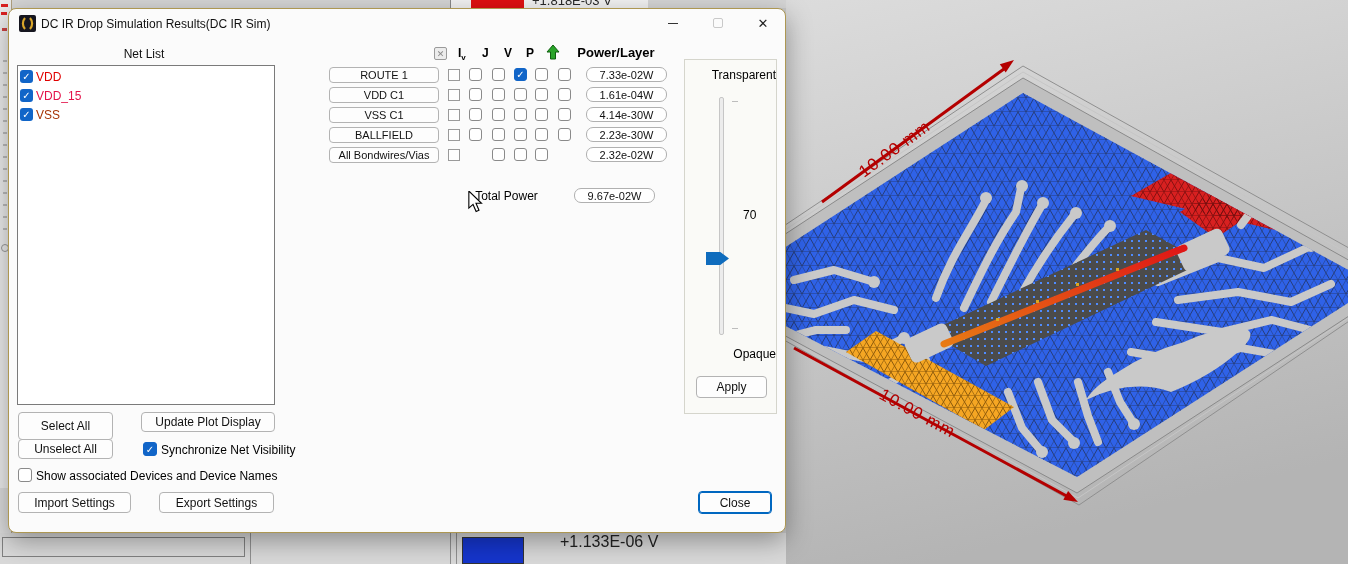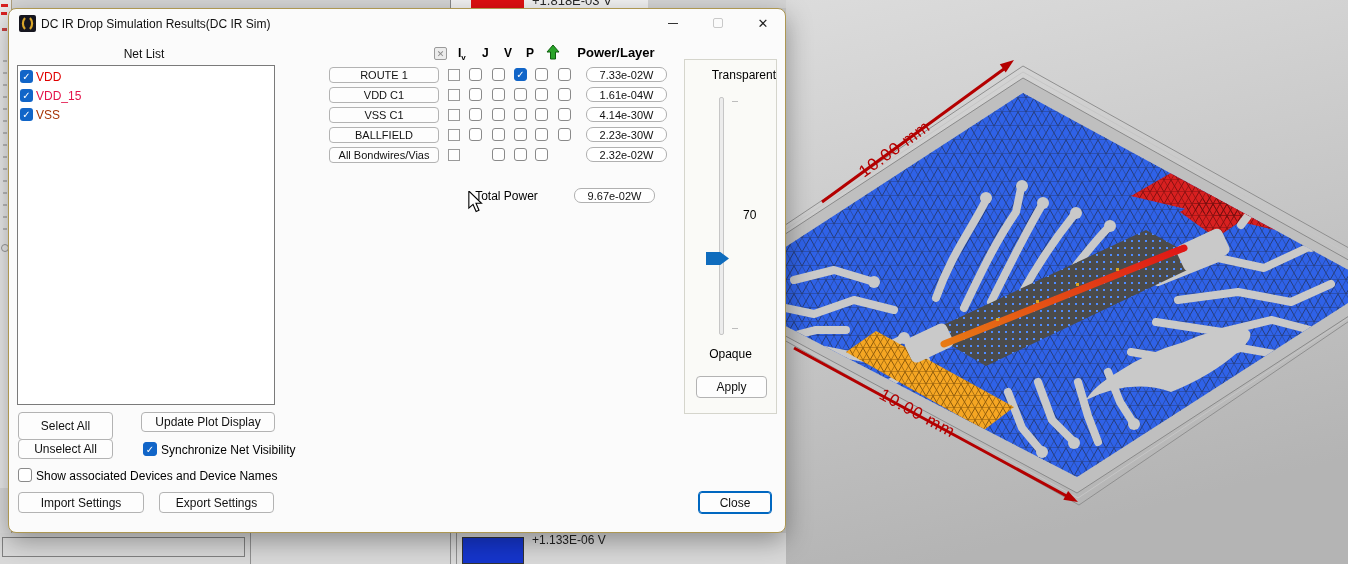--- a/index.html
+++ b/index.html
@@ -12,21 +12,21 @@
              background:#ececec; border-right:1px solid #b0a080; }
   .bg-left .mark { position:absolute; }
   .bg-top { position:absolute; left:12px; top:0; width:774px; height:8px; background:#d5d5d5; overflow:hidden; }
   .legend-top-strip { position:absolute; left:450px; top:0; width:198px; height:8px; background:#f2f2f2; overflow:hidden; border-left:1px solid #888; }
   .legend-top-swatch { position:absolute; left:20px; top:0; width:53px; height:8px; background:#e01010; }
   .legend-top-text { position:absolute; left:81px; top:-7px; font-size:13px; color:#2a2a2a; white-space:nowrap; }
   .bg-bottom { position:absolute; left:0; top:533px; width:786px; height:31px; background:#d9d9d9; }
   .bg-bottom .panel-outline { position:absolute; left:2px; top:4px; width:243px; height:20px; border:1px solid #808080; }
   .bg-bottom .vline { position:absolute; top:0; width:1px; height:31px; background:#909090; }
   .legend-bottom-swatch { position:absolute; left:462px; top:4px; width:62px; height:27px; background:#1535cc; border:1px solid #333; }
-  .legend-bottom-text { position:absolute; left:532px; top:0px; font-size:12px; color:#222; white-space:nowrap; }
+  .legend-bottom-text { position:absolute; left:560px; top:0px; font-size:16px; color:#222; white-space:nowrap; }
 
   
   .pcb { position:absolute; left:786px; top:0; width:562px; height:564px; }
 
   
   .dialog { position:absolute; left:8px; top:8px; width:778px; height:525px;
             background:#fbfbfb; border:1px solid #ad9752; border-radius:8px;
             box-shadow:0 8px 26px rgba(0,0,0,.35); z-index:10; }
   .titlebar { position:absolute; left:0; top:0; width:100%; height:30px; }
   .app-icon { position:absolute; left:10px; top:6px; width:17px; height:17px; }
@@ -69,42 +69,42 @@
            border-radius:7px; font-size:11px; color:#111; display:flex; align-items:center; justify-content:center; }
   .arrow-icon { position:absolute; left:537px; top:36px; width:14px; height:15px; }
 
   .totalrow { position:absolute; top:179px; left:0; width:100%; height:16px; }
   .total-label { position:absolute; left:440px; width:115px; text-align:center; font-size:12px; top:1px; }
 
   
   .tpanel { position:absolute; left:675px; top:50px; width:93px; height:355px;
             background:#fafaf7; border:1px solid #d5d5cc; }
   .tp-top { position:absolute; top:8px; left:0; width:100%; text-align:right; font-size:12px; }
-  .tp-bottom { position:absolute; top:287px; left:0; width:100%; text-align:center; font-size:12px; }
+  .tp-bottom { position:absolute; top:287px; left:0; width:100%; text-align:right; font-size:12px; }
   .track { position:absolute; left:34px; top:37px; width:5px; height:238px; background:#ececec;
            border:1px solid #c6c6c6; border-radius:2px; }
   .tick { position:absolute; left:47px; width:6px; height:1px; background:#bdbdbd; }
   .thumb { position:absolute; left:21px; top:192px; width:23px; height:13px; background:#0f6cbd;
            clip-path:polygon(0 0,62% 0,100% 50%,62% 100%,0 100%); }
   .tp-value { position:absolute; left:58px; top:148px; font-size:12px; }
   .apply-btn { position:absolute; left:11px; top:316px; width:71px; height:22px; font-size:12px; border-radius:4px; }
 
   
   .b-selectall { position:absolute; left:9px;  top:403px; width:95px;  height:28px; font-size:12px; }
   .b-update    { position:absolute; left:132px; top:403px; width:134px; height:20px; font-size:12px; }
   .b-unselect  { position:absolute; left:9px;  top:430px; width:95px;  height:20px; font-size:12px; }
   .cb { width:14px; height:14px; border:1px solid #8a8a8a; border-radius:3px; background:#fff; position:absolute; }
   .cb.on { background:#1165c8; border-color:#1165c8; color:#fff; font-size:10px;
            display:flex; align-items:center; justify-content:center; }
   .cb.on::after { content:"✓"; }
   .cb-sync  { left:134px; top:433px; }
   .lbl-sync { position:absolute; left:152px; top:434px; font-size:12px; }
   .cb-show  { left:9px; top:459px; }
   .lbl-show { position:absolute; left:27px; top:460px; font-size:12px; }
-  .b-import { position:absolute; left:9px;   top:483px; width:126px; height:21px; font-size:12px; }
+  .b-import { position:absolute; left:9px;   top:483px; width:113px; height:21px; font-size:12px; }
   .b-export { position:absolute; left:150px; top:483px; width:115px; height:21px; font-size:12px; }
   .b-close  { position:absolute; left:689px; top:482px; width:74px; height:23px; font-size:12px;
               border:1px solid #0067c0; box-shadow:inset 0 0 0 1px #0067c0; }
 
   .cursor { position:absolute; left:466px; top:191px; z-index:30; }
   sub { font-size:8px; }
 </style>
 </head>
 <body>
 

